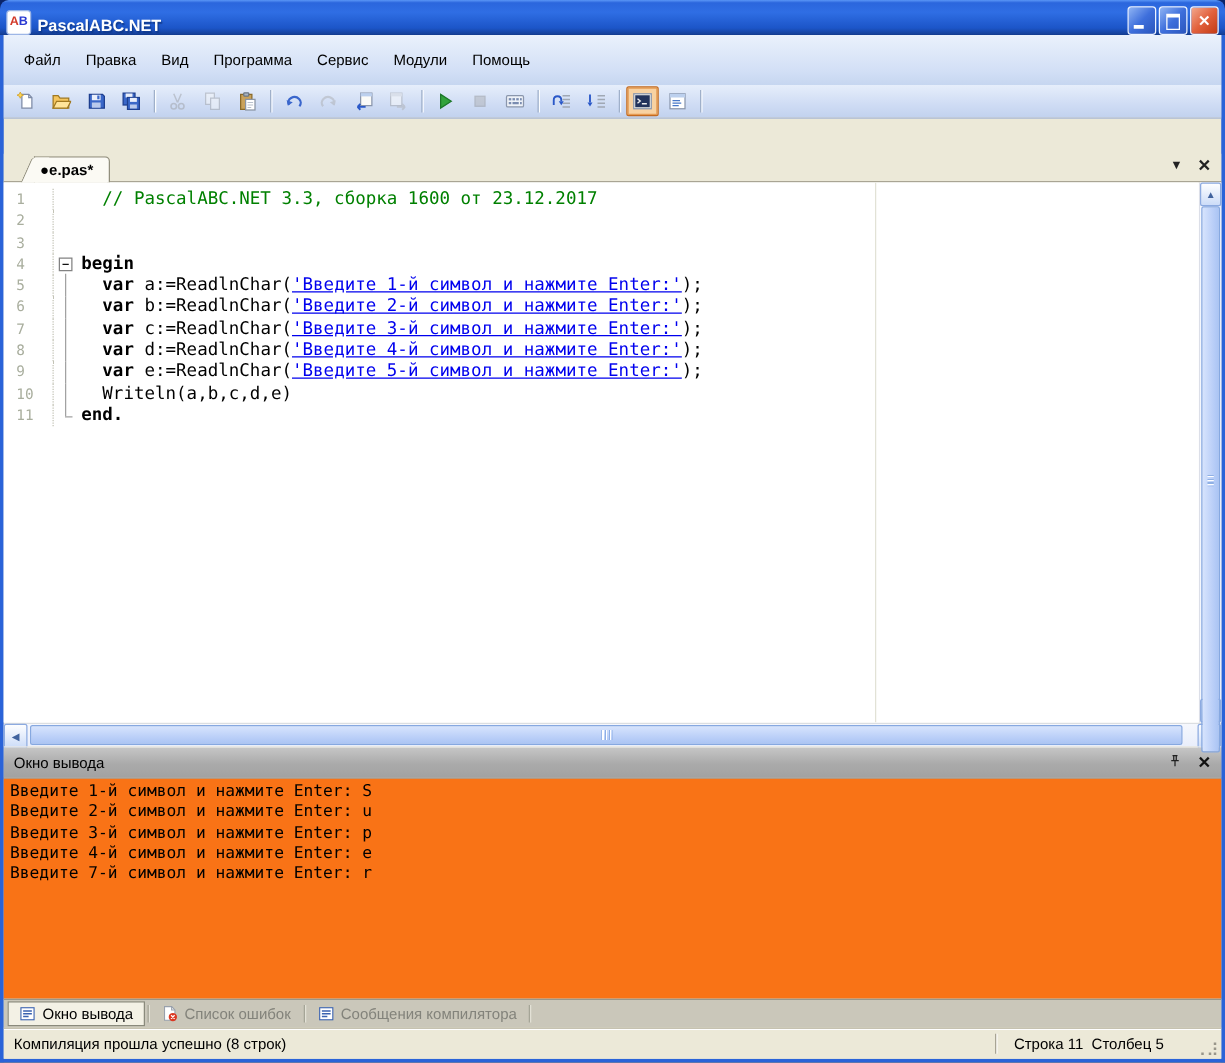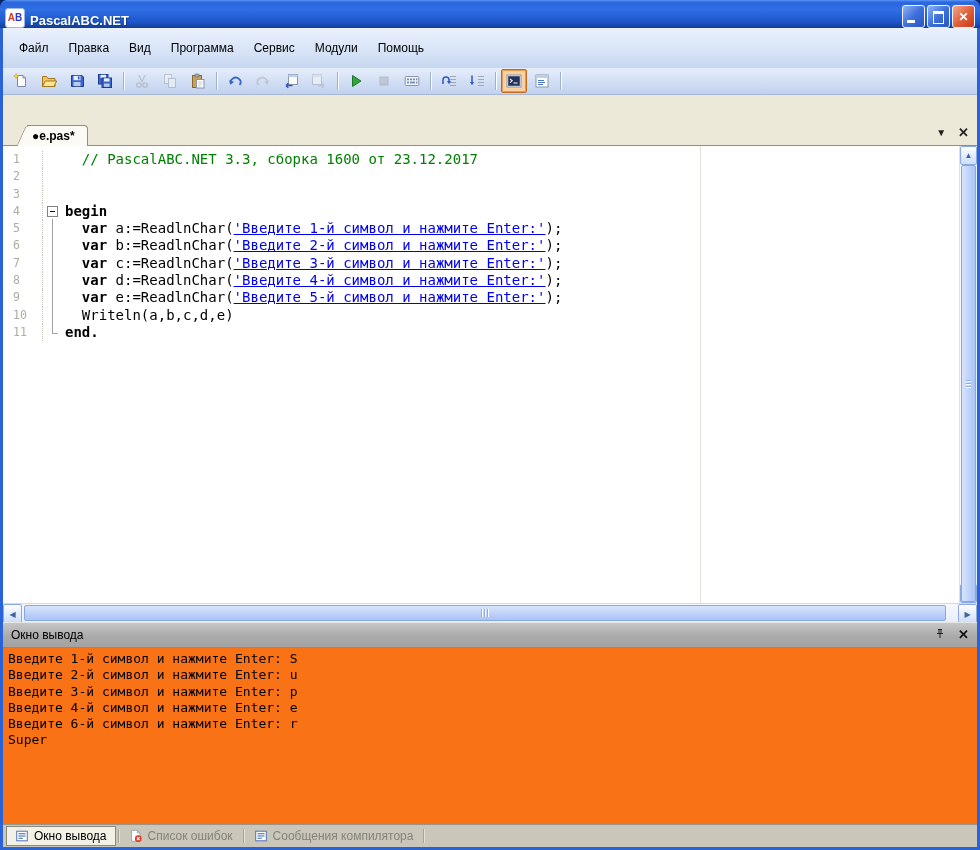--- a/index.html
+++ b/index.html
@@ -382,22 +382,21 @@
             </svg></span>
         <span class="x">✕</span>
       </div>
     </div>
 
     <div class="out-body">
         <div class="oline">Введите 1-й символ и нажмите Enter: S</div>
         <div class="oline">Введите 2-й символ и нажмите Enter: u</div>
         <div class="oline">Введите 3-й символ и нажмите Enter: p</div>
         <div class="oline">Введите 4-й символ и нажмите Enter: e</div>
-        <div class="oline">Введите 6-й символ и нажмите Enter: r</div>
-        <div class="oline">Super</div>
+        <div class="oline">Введите 7-й символ и нажмите Enter: r</div>
       </div>
 
     <div class="bottom-tabs">
         <div class="btab active">
           <span>
             <svg viewBox="0 0 16 16">
               <rect x="2" y="2.5" width="12" height="11" fill="#fff" stroke="#3a62b0"></rect>
               <g stroke="#3a62b0" stroke-width="1.2">
                 <path d="M4 5.5h8M4 8h8M4 10.5h5"></path>
               </g>
@@ -425,15 +424,23 @@
               <g stroke="#3a62b0" stroke-width="1.2">
                 <path d="M4 5.5h8M4 8h8M4 10.5h5"></path>
               </g>
             </svg>
           </span>
           <span>Сообщения компилятора</span>
         </div>
         <div class="btab-sep"></div>
       </div>
 
+    <div class="statusbar">
+      <span class="status-msg">Компиляция прошла успешно (8 строк)</span>
+      <span class="status-sep"></span>
+      <span class="status-pos">Строка 11  Столбец 5</span>
+      <span class="grip">
+          <i></i>
+        </span>
+    </div>
 
   </div>
 </div>
 
 </body></html>

